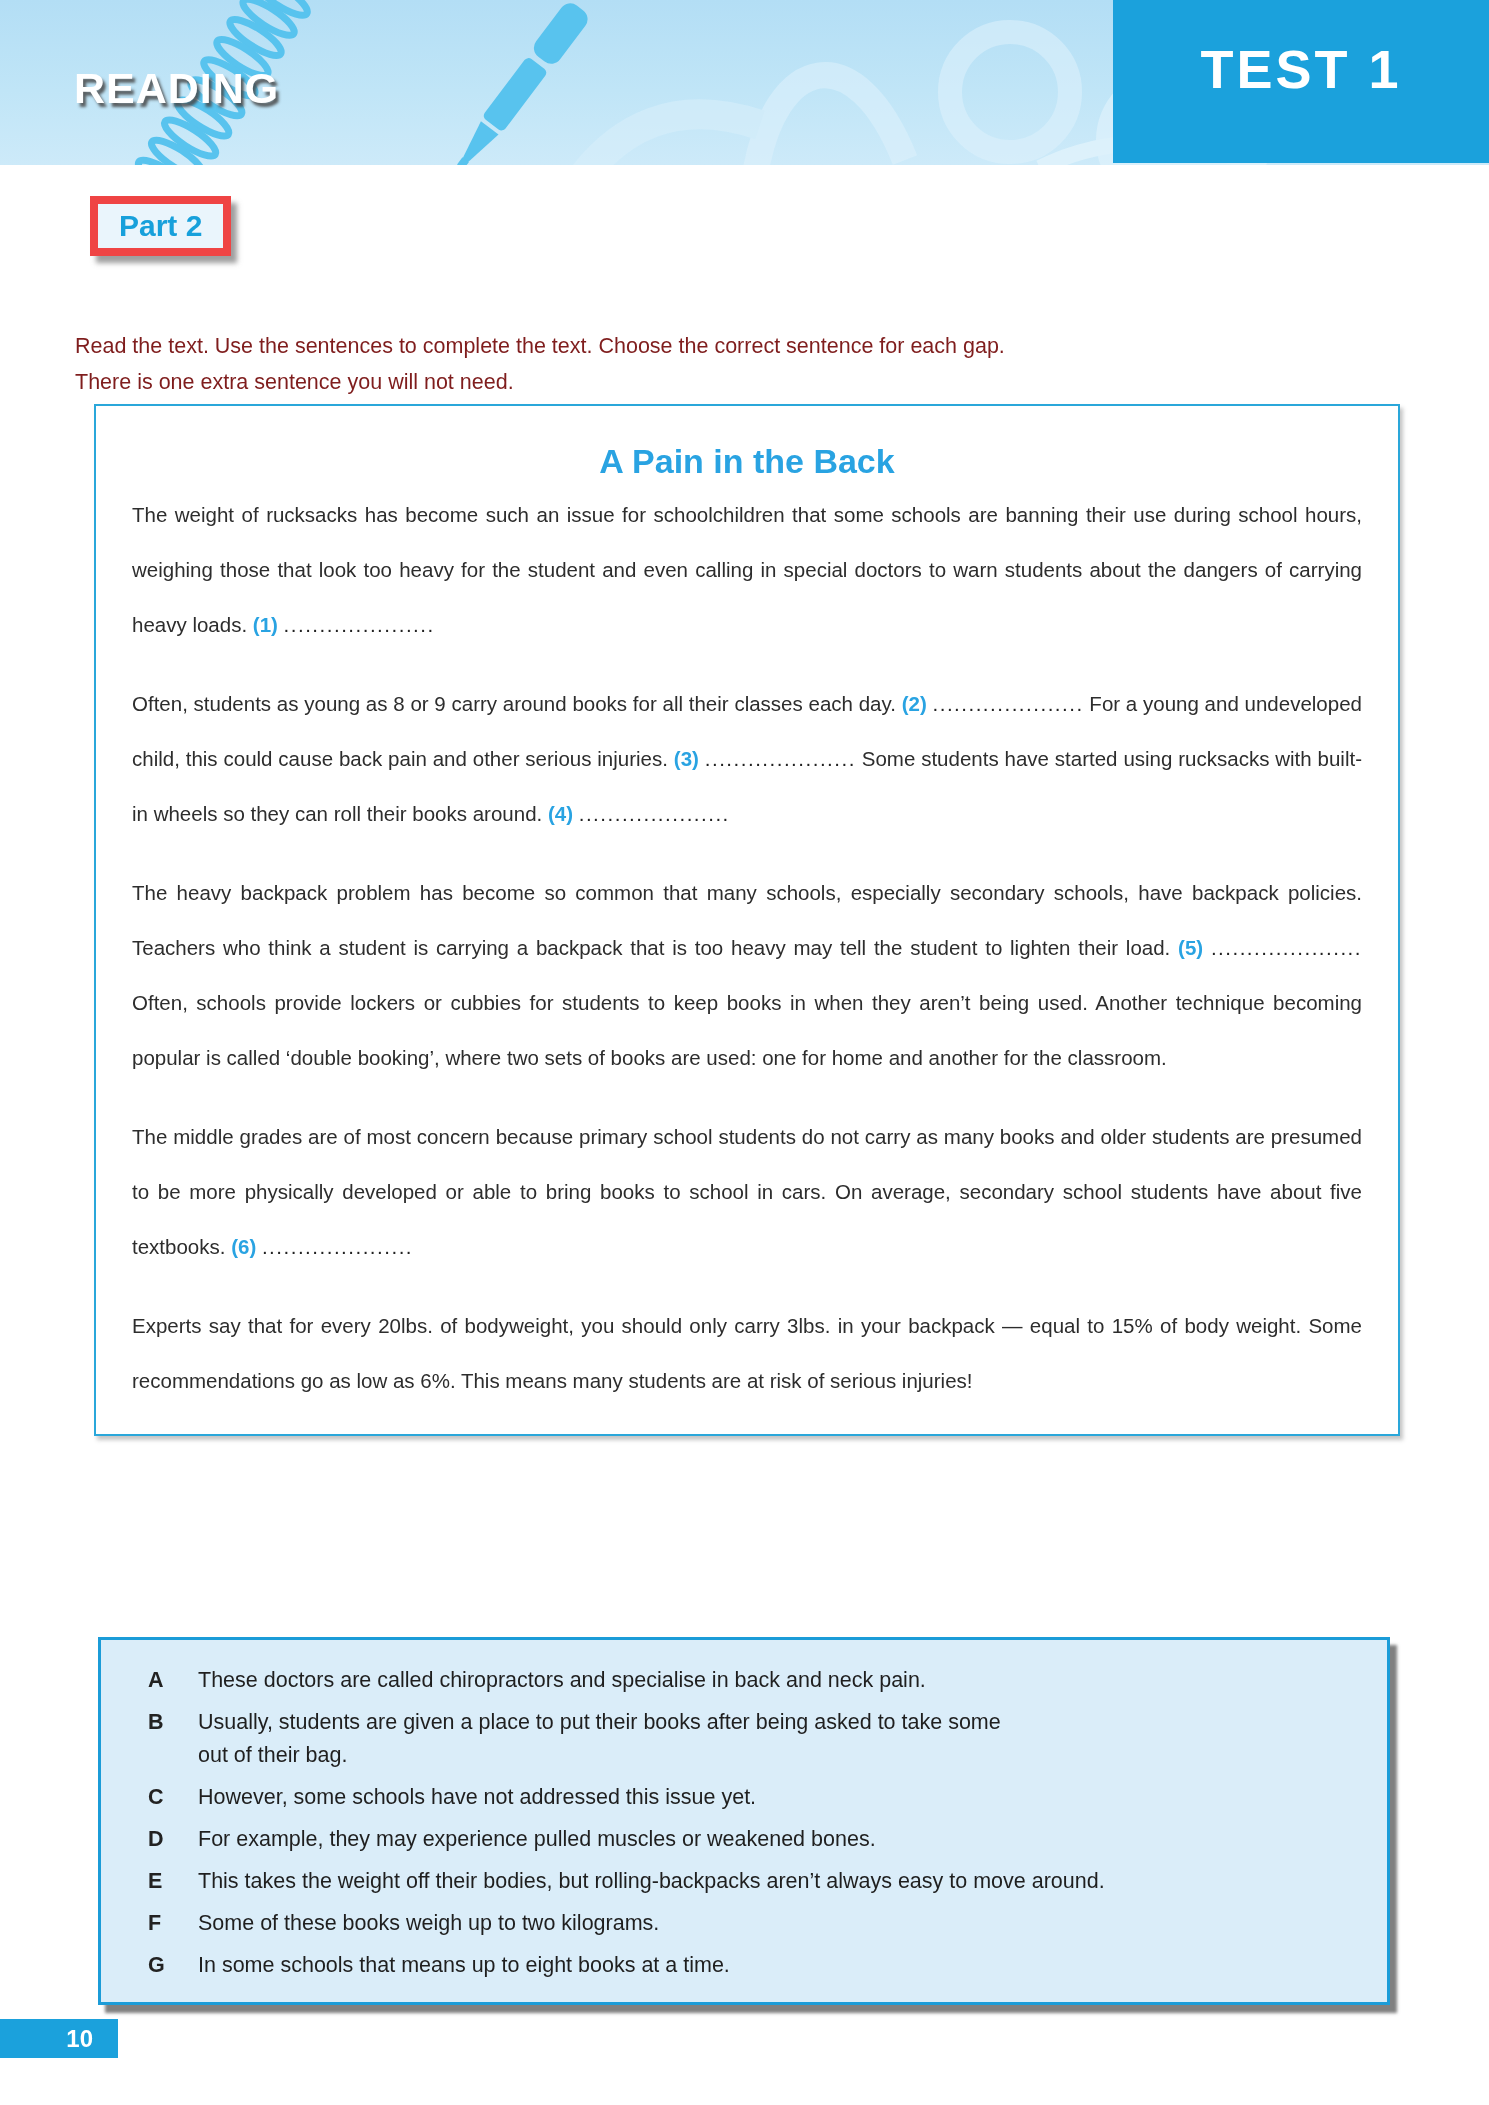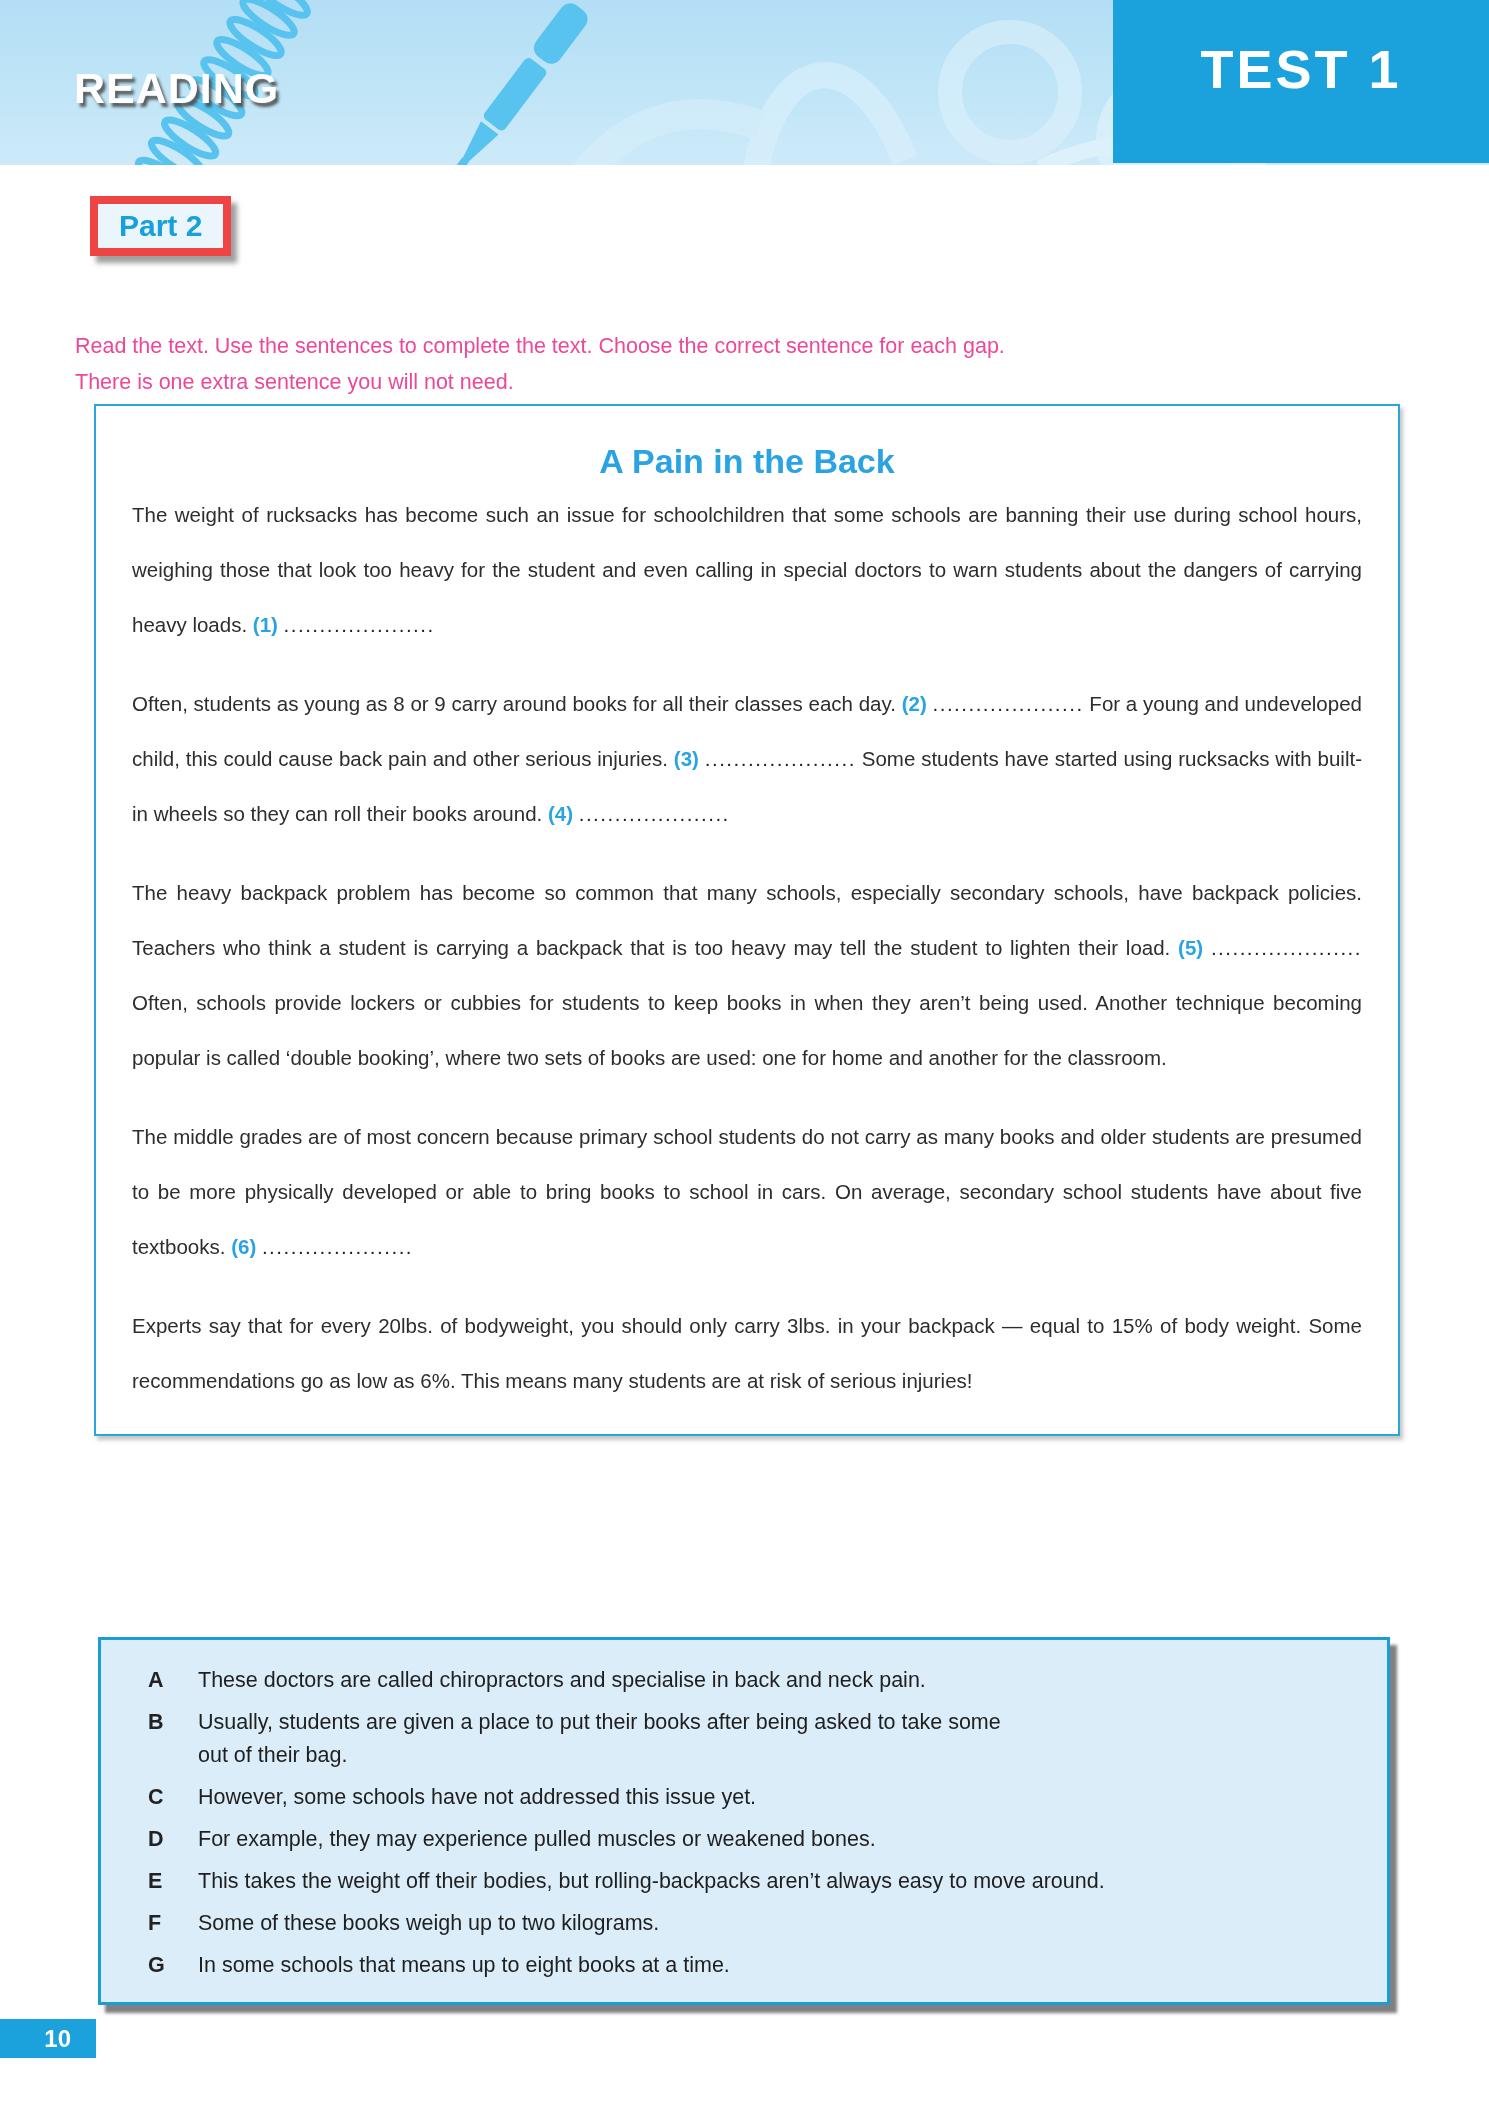--- a/index.html
+++ b/index.html
@@ -31,21 +31,21 @@
   
   .part-badge{
     position:absolute;top:196px;left:90px;z-index:2;
     background:#eaf5fc;border:8px solid #ef4444;color:#17a0db;
     font-size:30px;font-weight:bold;padding:5px 21px;
     box-shadow:6px 7px 5px rgba(95,95,95,0.6);
   }
   
   .instructions{
     position:absolute;top:306px;left:75px;width:1340px;
-    font-size:21.5px;line-height:36px;color:#ec4899;
+    font-size:21.5px;line-height:36px;color:#7f1d1d;
   }
   .instructions span{display:block;}
   
   .passage-box{
     position:absolute;top:404px;left:94px;width:1306px;box-sizing:border-box;
     background:#ffffff;border:2px solid #2aa7da;
     padding:20px 36px 26px;
     box-shadow:3px 4px 4px rgba(110,110,110,0.4);
   }
   .passage-title{
@@ -68,21 +68,21 @@
   }
   .option{
     display:flex;margin-bottom:9px;
     font-size:21.5px;line-height:33px;color:#1f1f1f;
   }
   .option:last-child{margin-bottom:0;}
   .option-letter{flex:0 0 50px;width:50px;font-weight:bold;color:#222;}
   .option-text{white-space:pre-line;}
   
   .page-num{
-    position:absolute;top:2019px;left:0;width:96px;height:39px;box-sizing:border-box;
+    position:absolute;top:2019px;left:0;width:118px;height:39px;box-sizing:border-box;
     background:#1ba1dc;color:#ffffff;font-size:24px;font-weight:bold;
     display:flex;align-items:center;justify-content:flex-end;padding-right:25px;
   }
 </style>
 </head>
 <body>
 
 <header class="banner">
   <svg class="banner-art" width="1489" height="165" viewBox="0 0 1489 165">
     <g opacity="0.6">

